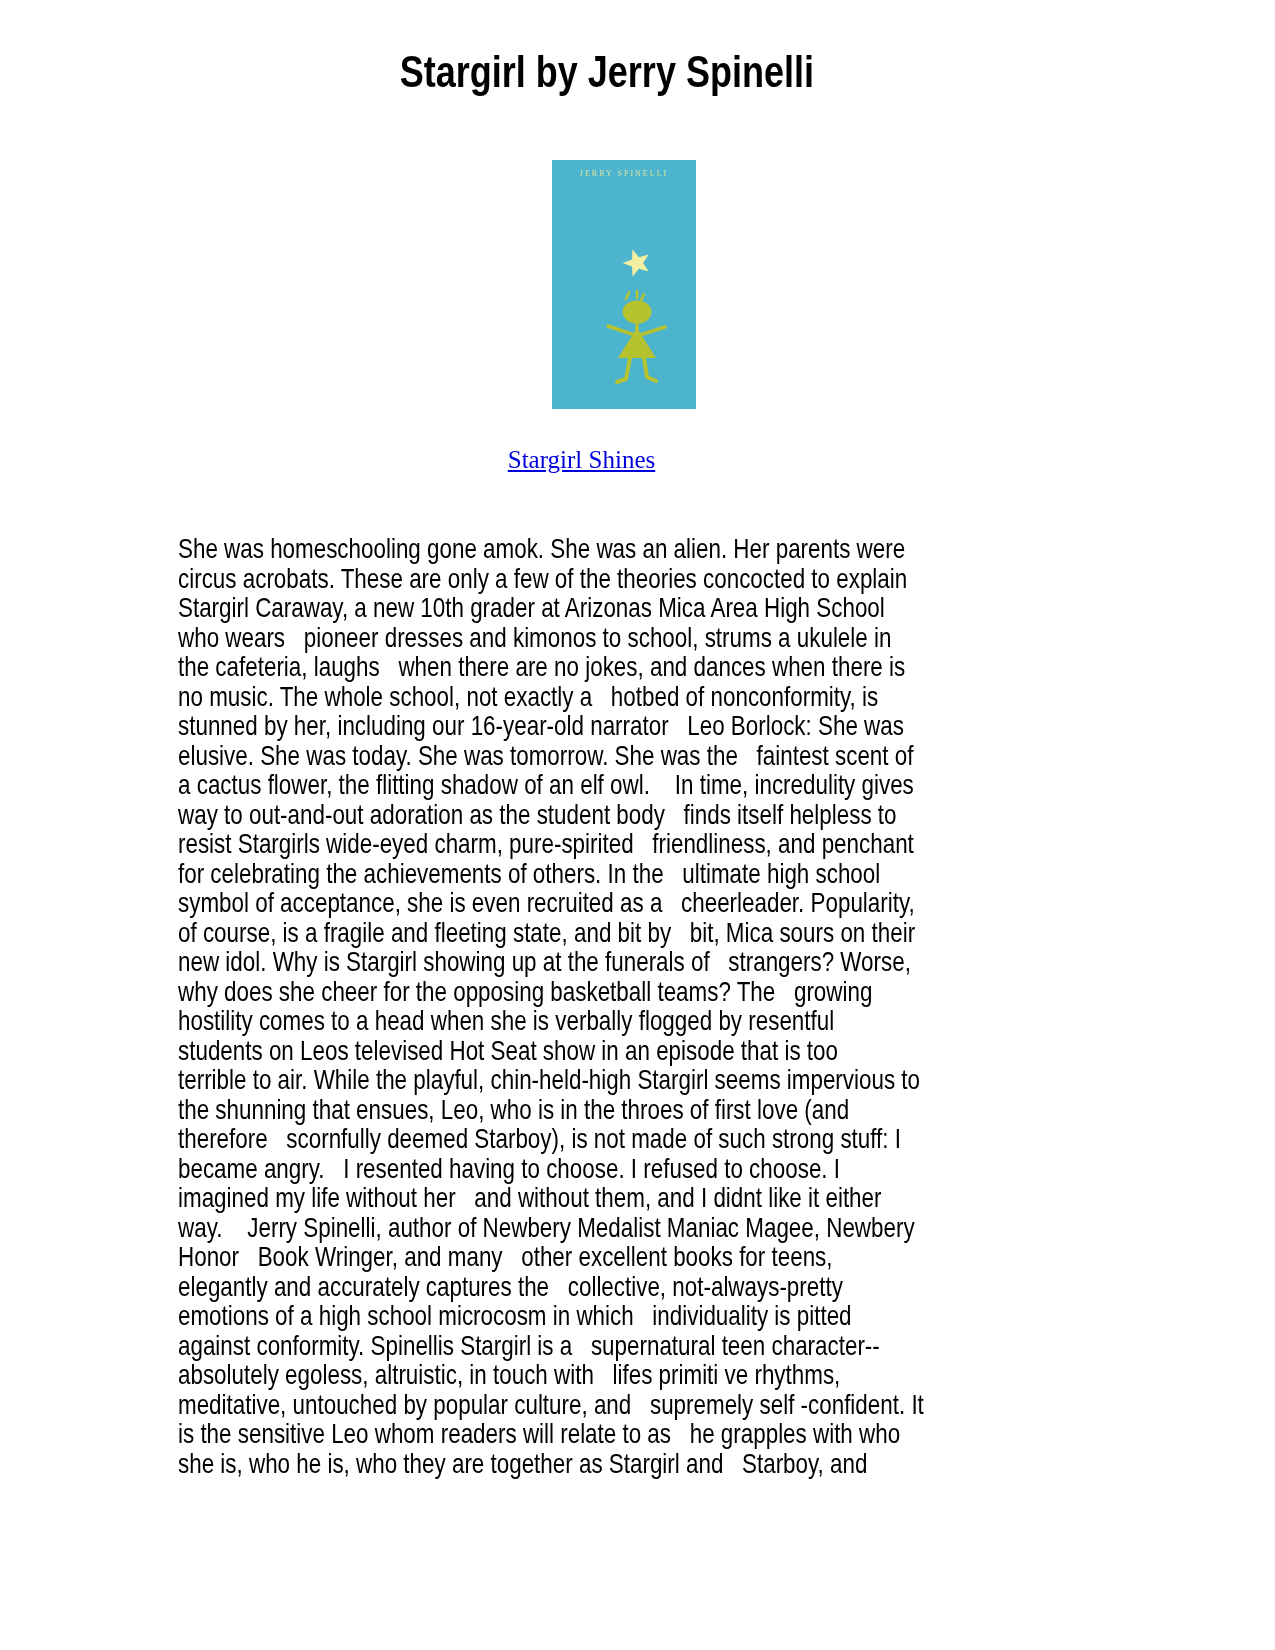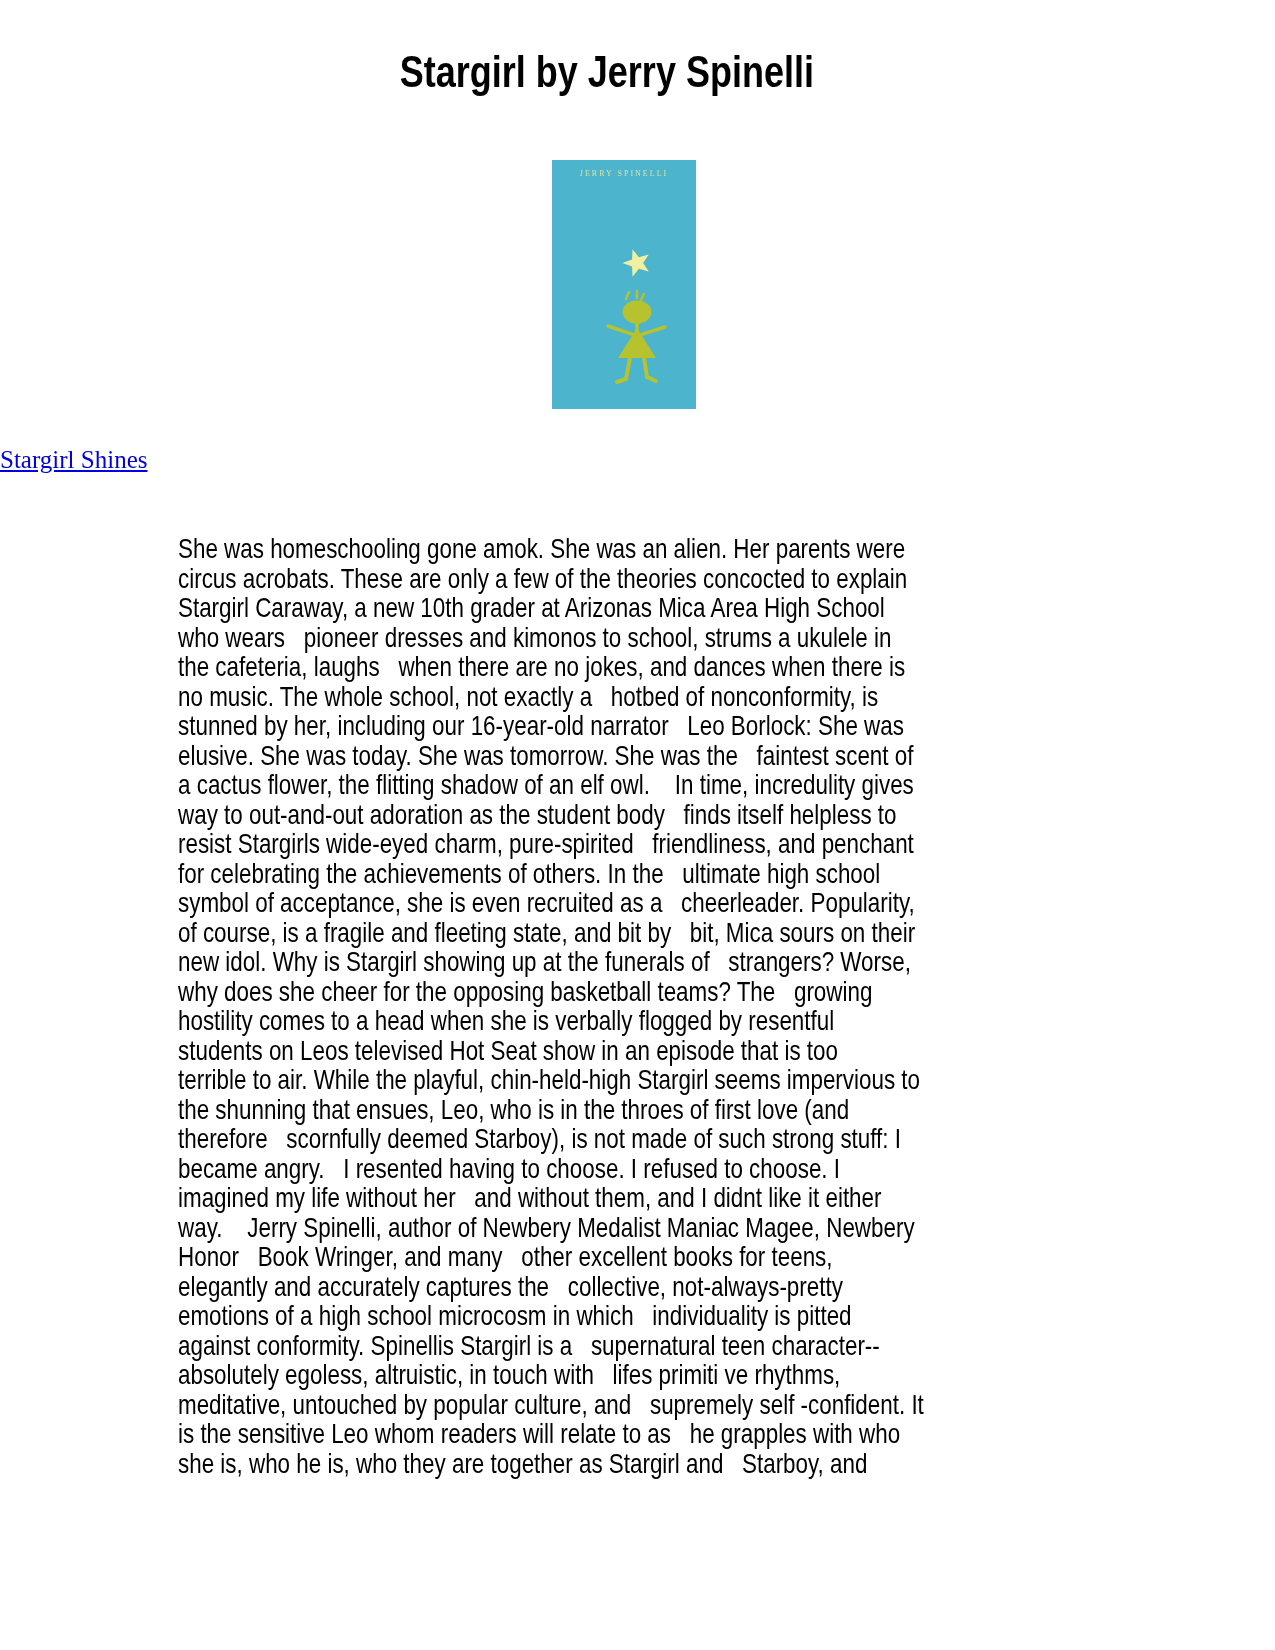--- a/index.html
+++ b/index.html
@@ -48,21 +48,21 @@
     color: #d9e49f;
     font-family: "Liberation Serif", serif;
     white-space: nowrap;
   }
   .cover-art { position: absolute; left: 0; top: 0; }
   .shine-link-row {
     position: absolute;
     top: 446px;
     left: 0;
     width: 1163px;
-    text-align: left;
+    text-align: center;
   }
   .shine-link {
     font-family: "Liberation Serif", serif;
     font-size: 25px;
     color: #0000dd;
     text-decoration: underline;
     cursor: pointer;
   }
   .body-text {
     position: absolute;

